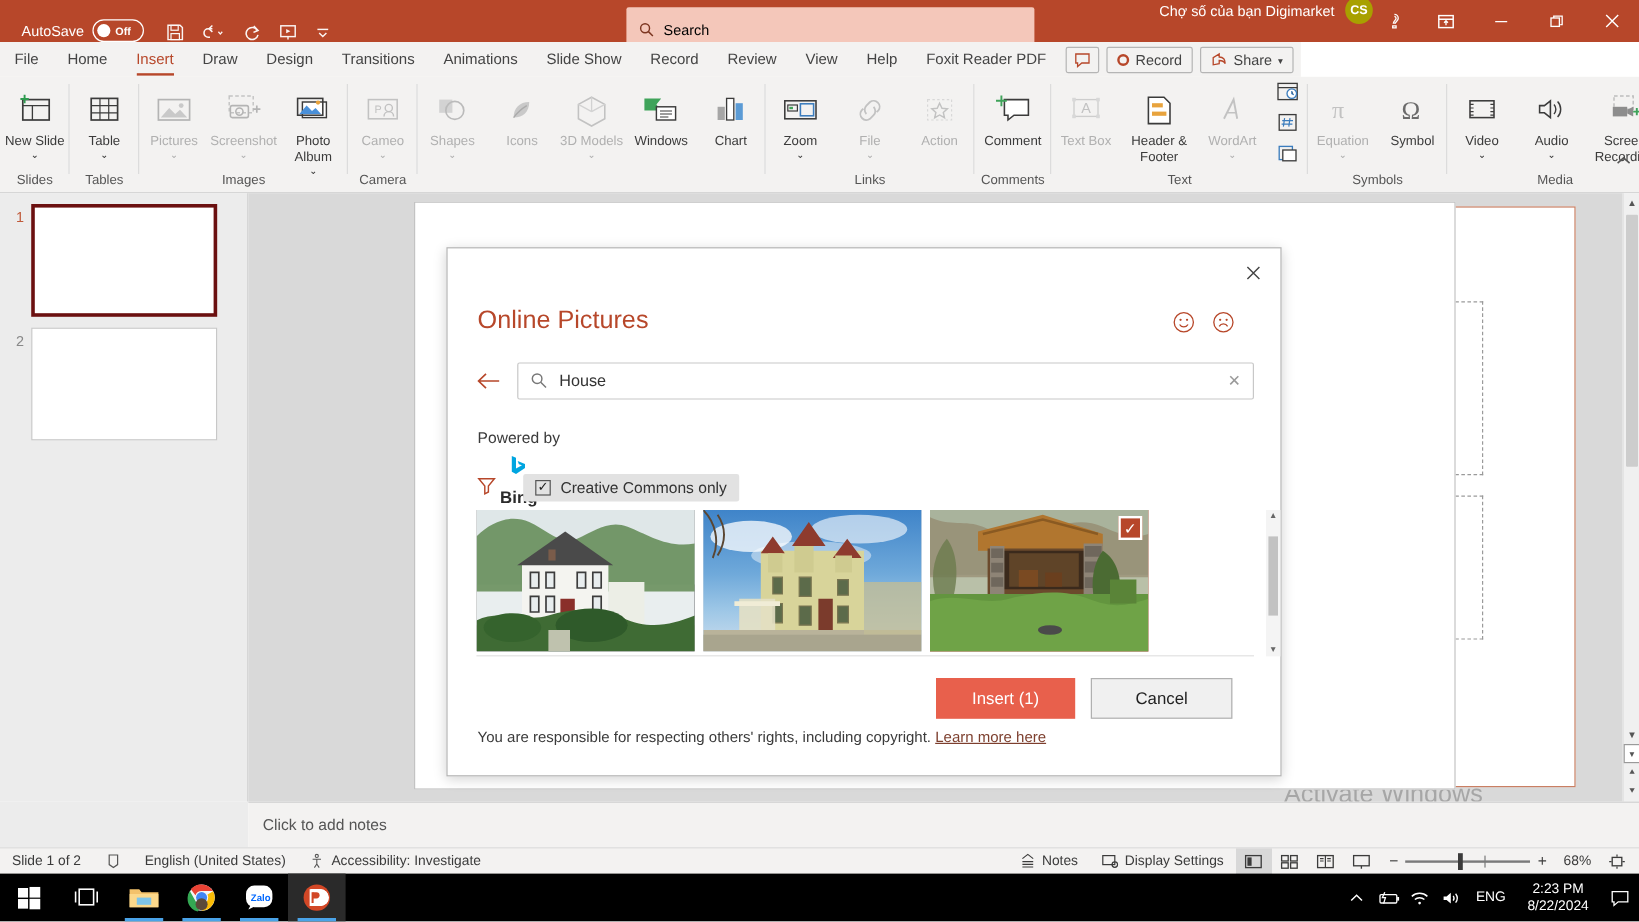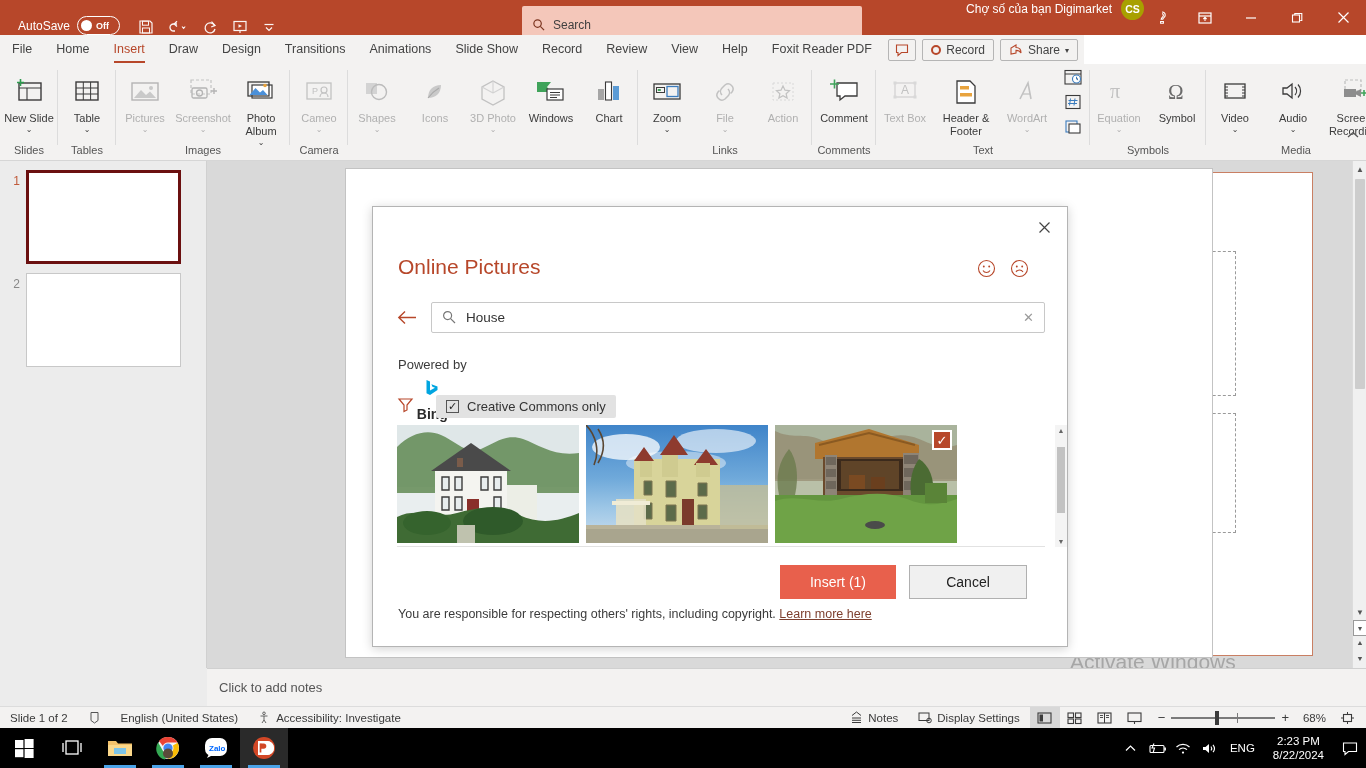--- a/index.html
+++ b/index.html
@@ -27,21 +27,21 @@
   .toggle .off { font-size: 9px; font-weight: bold; color: #fff; }
   .qat { display: flex; align-items: center; gap: 14px; margin-left: 18px; }
   .qat-ico { color: #fff; opacity: .95; display: flex; align-items: center; }
   .title-center {
     position: absolute; left: 0; width: 1366px; text-align: center;
     font-size: 12.5px; color: #fff; pointer-events: none;
   }
   .searchbox {
     position: absolute; left: 522px; top: 6px; width: 340px; height: 37px;
     background: #f4c7ba; border-radius: 2px; display: flex; align-items: center;
-    gap: 8px; padding-left: 10px; color: #404040; font-size: 12px;
+    gap: 8px; padding-left: 10px; color: #000000; font-size: 12px;
   }
   .acct {
     position: absolute; right: 222px; top: 0; height: 17px;
     display: flex; align-items: center; gap: 9px; font-size: 12px; color: #fff;
   }
   .avatar {
     width: 23px; height: 23px; border-radius: 50%; background: #a8a000;
     color: #fff; font-size: 10.5px; display: flex; align-items: center;
     justify-content: center; font-weight: bold;
   }
@@ -555,21 +555,21 @@
           </span>
           <span class="lbl">Icons</span>
         </div>
         <div class="ritem disabled">
           <span class="glyph">
             <svg width="30" height="28" viewBox="0 0 30 28">
                 <path d="M15 3 26 9v12l-11 6-11-6V9z" fill="none" stroke="#c2c2c2" stroke-width="1.3"></path>
                 <path d="M15 3v12m0 0L4 9m11 6 11-6" fill="none" stroke="#d2d2d2" stroke-width="1.1"></path>
               </svg>
           </span>
-          <span class="lbl">3D Photo</span>
+          <span class="lbl">3D Models</span>
           <span class="caret">⌄</span>
         </div>
         <div class="ritem">
           <span class="glyph">
             <svg width="34" height="28" viewBox="0 0 34 28">
                 <path d="M3 4h14l-4 5 4 5H3z" fill="#3fa35a"></path>
                 <rect x="13" y="11" width="16" height="11" fill="#fff" stroke="#3b3b3b" stroke-width="1.2"></rect>
                 <path d="M16 14.5h10M16 17h10M16 19.5h7" stroke="#3b3b3b" stroke-width="1"></path>
               </svg>
           </span>

